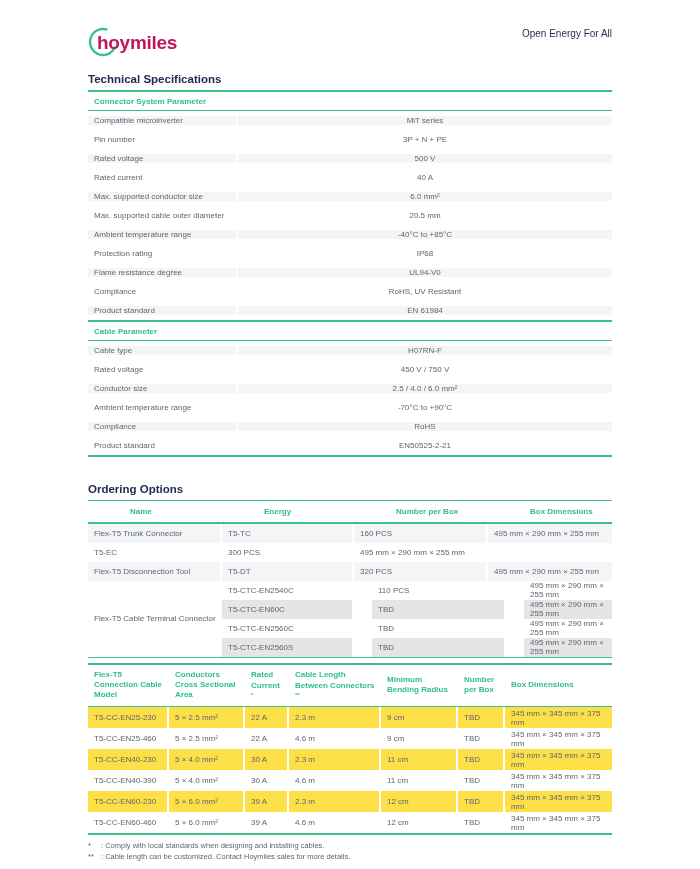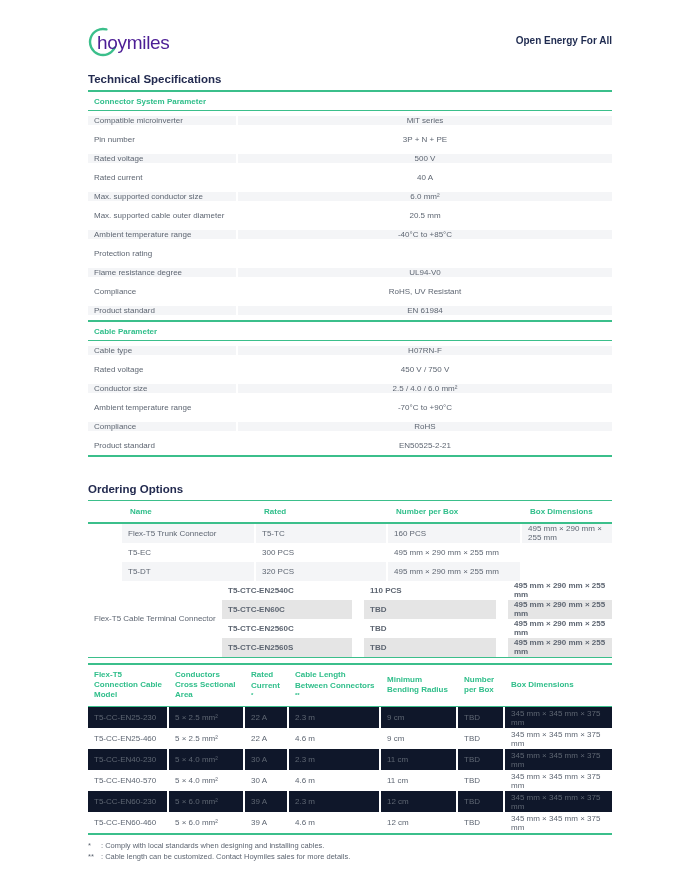--- a/index.html
+++ b/index.html
@@ -12,23 +12,23 @@
     overflow: hidden;
   }
   .page { width: 700px; height: 869px; padding: 25px 88px 0 88px; }
 
   
   .hdr { display: flex; justify-content: space-between; align-items: flex-start; height: 40px; }
   .logo { position: relative; width: 120px; height: 34px; }
   .logo svg { position: absolute; left: 0; top: 1px; }
   .logo-text {
     position: absolute; left: 9px; top: 7px;
-    font-size: 19px; font-weight: normal; color: #4c1d95; letter-spacing: -0.3px;
-  }
-  .tagline { font-size: 10px; font-weight: bold; color: #1f2b50; margin-top: 10px; }
+    font-size: 19px; font-weight: bold; color: #be185d; letter-spacing: -0.3px;
+  }
+  .tagline { font-size: 10px; font-weight: normal; color: #1f2b50; margin-top: 3px; }
 
   
   .h1 { font-size: 11.5px; font-weight: bold; color: #232b50; margin-bottom: 5px; }
   .gline { height: 1.5px; background: #3bbf8b; }
   .subhead {
     font-size: 8px; font-weight: bold; color: #2fbe8a;
     padding: 5px 6px 4px 6px;
   }
 
   
@@ -37,44 +37,44 @@
   .cell { display: flex; align-items: center; font-size: 8px; color: #5e6672; }
   .spec-label { width: 148px; padding-left: 6px; }
   .spec-value { flex: 1; justify-content: center; text-align: center; }
 
   
   .og-head, .og-row {
     display: grid; grid-template-columns: 132px 130px 132px 1fr; column-gap: 2px;
   }
   .og-head { padding: 4px 0 4px 0; margin-left: 36px; }
   .og-th { font-size: 8px; font-weight: bold; color: #2fbe8a; padding: 2px 0 2px 6px; }
-  .og-row { height: 19px; margin-left: 34px; }
+  .og-row { height: 19px; }
   .og-td { display: flex; align-items: center; font-size: 8px; padding-left: 6px; }
   .og-row.odd .og-td { background: #f4f5f7; }
 
   .og-merged { display: flex; column-gap: 2px; }
   .og-merged-name { width: 132px; display: flex; align-items: center; font-size: 8px; padding-left: 6px; }
   .og-merged-rows { flex: 1; }
-  .og-sub { display: grid; grid-template-columns: 130px 132px 1fr; column-gap: 12px; height: 19px; font-weight: bold; }
+  .og-sub { display: grid; grid-template-columns: 130px 132px 1fr; column-gap: 20px; height: 19px; }
   .og-sub.odd .og-td { background: #e5e5e5; }
 
   
   .ct-head, .ct-row {
     display: grid;
     grid-template-columns: 79px 74px 42px 90px 75px 45px 1fr;
     column-gap: 2px;
   }
   .ct-th {
     font-size: 8px; font-weight: bold; color: #2fbe8a;
     padding: 5px 2px 5px 6px; line-height: 1.3; display: flex; align-items: center; flex-wrap: wrap;
   }
   .ct-th sup { font-size: 6px; vertical-align: super; }
   .ct-row { height: 21px; }
   .ct-td { display: flex; align-items: center; font-size: 8px; padding-left: 6px; }
-  .ct-row.odd .ct-td { background: #0f172a; }
+  .ct-row.odd .ct-td { background: #fde047; }
 
   
   .notes { margin-top: 5px; }
   .note { display: flex; font-size: 7.5px; color: #5e6672; line-height: 1.5; }
   .note-marker { width: 13px; flex: none; }
 
   .mt8 { margin-top: 8px; } .mt26 { margin-top: 26px; } .mt5 { margin-top: 5px; }
 </style>
 </head>
 <body>
@@ -122,20 +122,21 @@
       <div class="spec-row">
         <div class="cell spec-label">Max. supported cable outer diameter</div>
         <div class="cell spec-value">20.5 mm</div>
       </div>
       <div class="spec-row odd">
         <div class="cell spec-label">Ambient temperature range</div>
         <div class="cell spec-value">-40°C to +85°C</div>
       </div>
       <div class="spec-row">
         <div class="cell spec-label">Protection rating</div>
+        <div class="cell spec-value">IP68</div>
       </div>
       <div class="spec-row odd">
         <div class="cell spec-label">Flame resistance degree</div>
         <div class="cell spec-value">UL94-V0</div>
       </div>
       <div class="spec-row">
         <div class="cell spec-label">Compliance</div>
         <div class="cell spec-value">RoHS, UV Resistant</div>
       </div>
       <div class="spec-row odd">
@@ -176,39 +177,40 @@
     </div>
     <div class="gline"></div>
   </div>
 
   <div class="mt26">
     <div class="h1">Ordering Options</div>
     <div class="gline"></div>
 
     <div class="og-head">
       <div class="og-th">Name</div>
-      <div class="og-th">Rated</div>
+      <div class="og-th">Energy</div>
       <div class="og-th">Number per Box</div>
       <div class="og-th">Box Dimensions</div>
     </div>
     <div class="gline"></div>
 
     <div>
       <div class="og-row odd">
         <div class="og-td">Flex-T5 Trunk Connector</div>
         <div class="og-td">T5-TC</div>
         <div class="og-td">160 PCS</div>
         <div class="og-td">495 mm × 290 mm × 255 mm</div>
       </div>
       <div class="og-row">
         <div class="og-td">T5-EC</div>
         <div class="og-td">300 PCS</div>
         <div class="og-td">495 mm × 290 mm × 255 mm</div>
       </div>
       <div class="og-row odd">
+        <div class="og-td">Flex-T5 Disconnection Tool</div>
         <div class="og-td">T5-DT</div>
         <div class="og-td">320 PCS</div>
         <div class="og-td">495 mm × 290 mm × 255 mm</div>
       </div>
 
       <div class="og-merged">
         <div class="og-merged-name">Flex-T5 Cable Terminal Connector</div>
         <div class="og-merged-rows">
           <div class="og-sub">
             <div class="og-td">T5-CTC-EN2540C</div>
@@ -285,21 +287,21 @@
       <div class="ct-row odd">
         <div class="ct-td">T5-CC-EN40-230</div>
         <div class="ct-td">5 × 4.0 mm²</div>
         <div class="ct-td">30 A</div>
         <div class="ct-td">2.3 m</div>
         <div class="ct-td">11 cm</div>
         <div class="ct-td">TBD</div>
         <div class="ct-td">345 mm × 345 mm × 375 mm</div>
       </div>
       <div class="ct-row">
-        <div class="ct-td">T5-CC-EN40-570</div>
+        <div class="ct-td">T5-CC-EN40-390</div>
         <div class="ct-td">5 × 4.0 mm²</div>
         <div class="ct-td">30 A</div>
         <div class="ct-td">4.6 m</div>
         <div class="ct-td">11 cm</div>
         <div class="ct-td">TBD</div>
         <div class="ct-td">345 mm × 345 mm × 375 mm</div>
       </div>
       <div class="ct-row odd">
         <div class="ct-td">T5-CC-EN60-230</div>
         <div class="ct-td">5 × 6.0 mm²</div>

